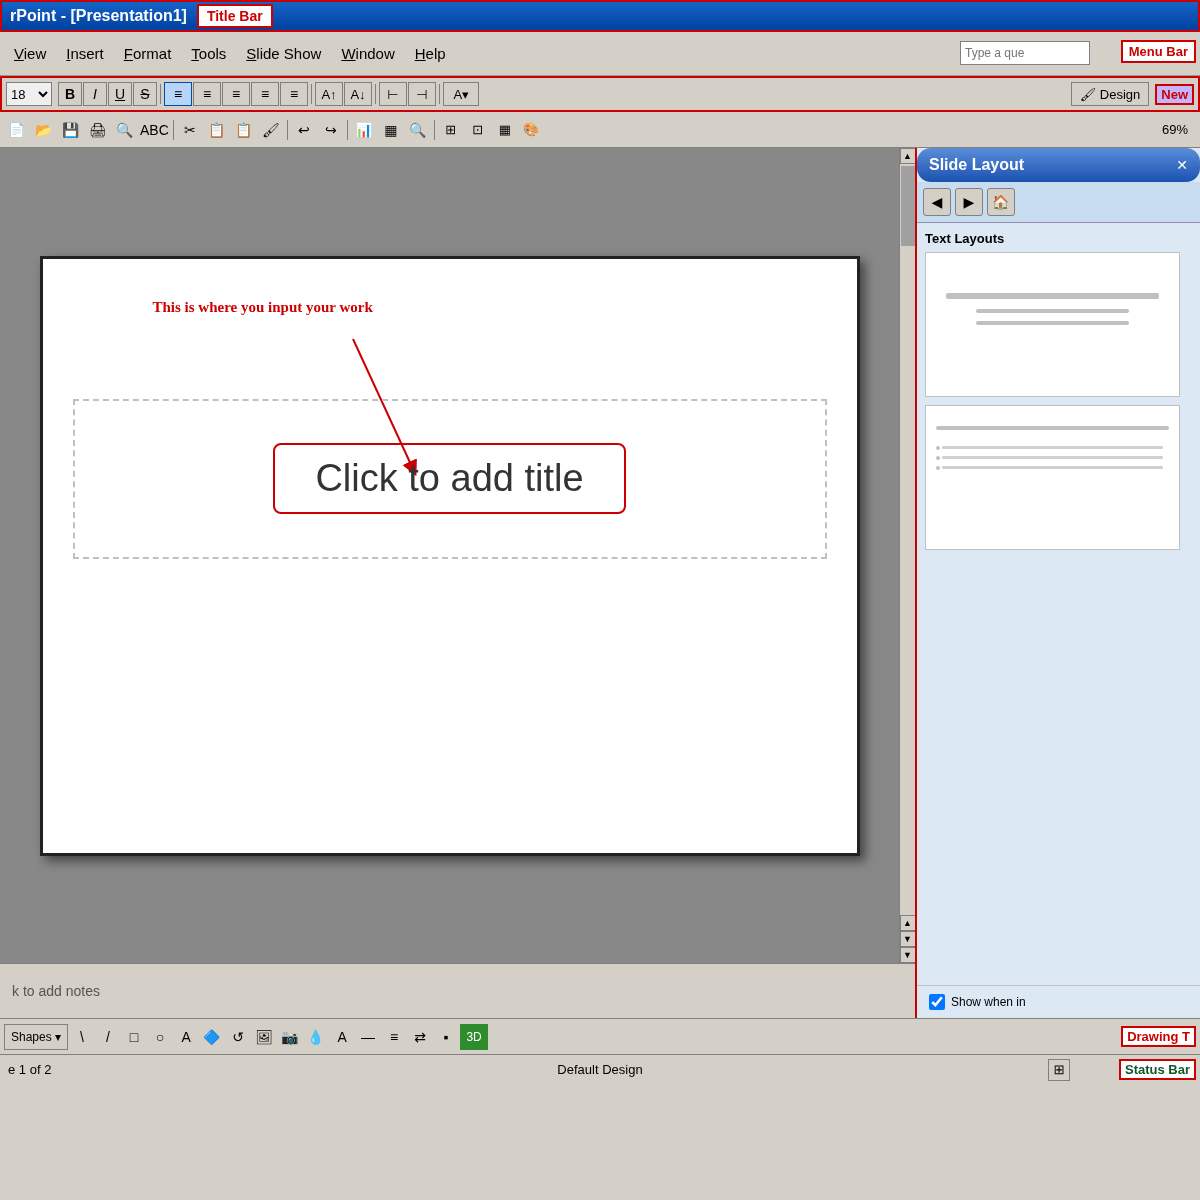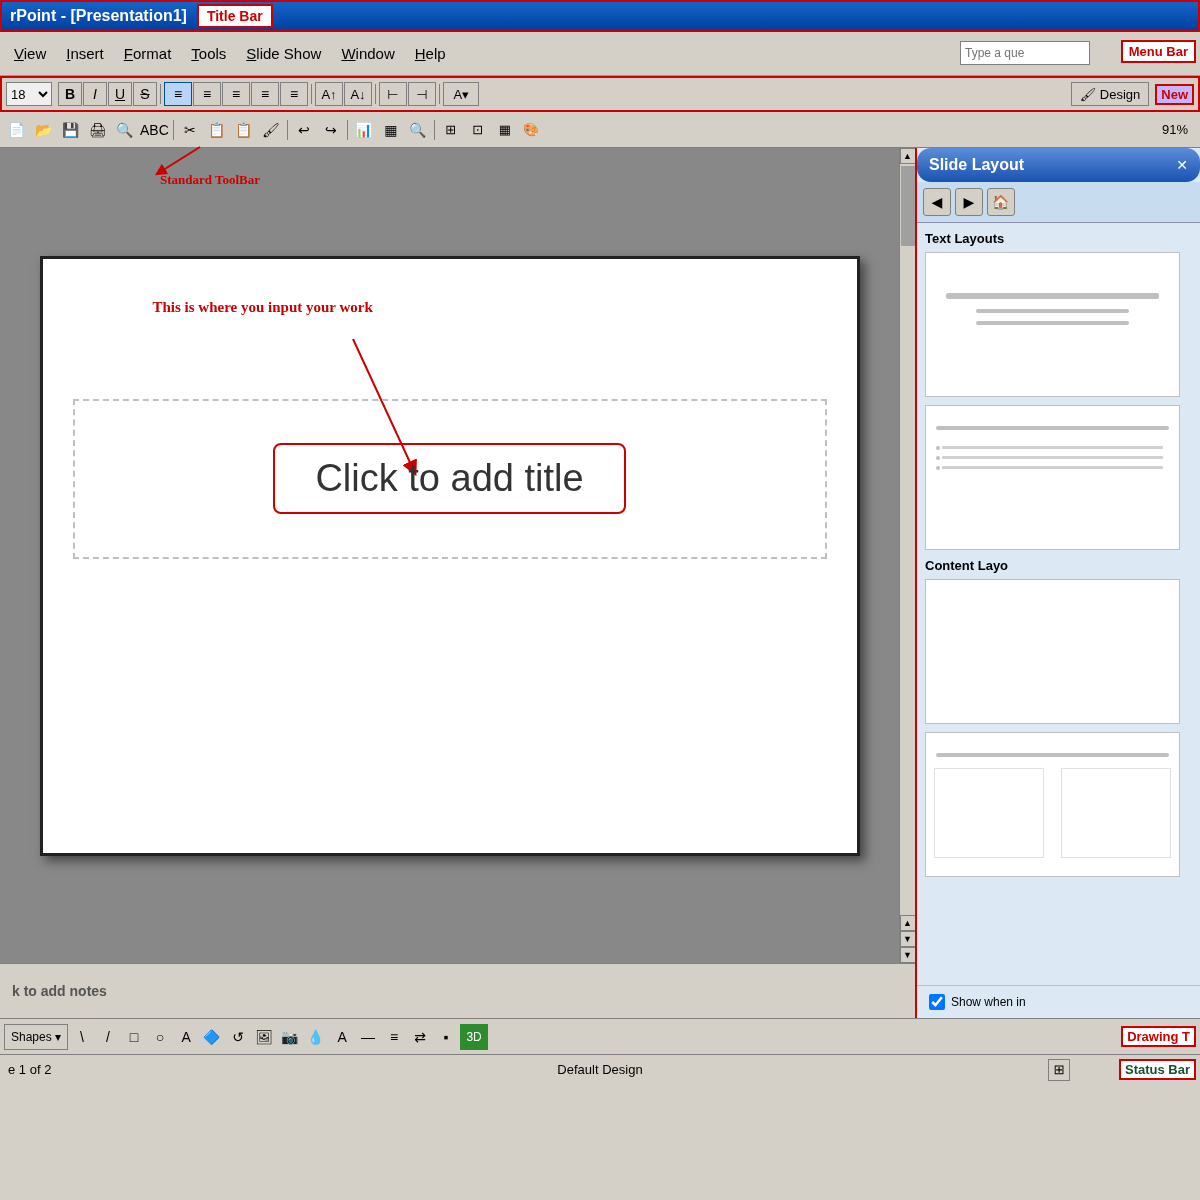--- a/index.html
+++ b/index.html
@@ -129,21 +129,20 @@
     
     #notes-area {
       height: 60px;
       background: #d4d0c8;
       border-top: 1px solid #808080;
       display: flex;
       align-items: center;
       padding: 0 12px;
       font-size: 14px;
       color: #555;
-      font-weight: bold;
     }
 
     
     #right-panel {
       width: 290px;
       background: #e8f0f8;
       border-left: 2px solid #cc0000;
       display: flex;
       flex-direction: column;
       overflow: hidden;
@@ -273,33 +272,22 @@
   <span style="width:1px;height:20px;background:#808080;margin:0 2px;"></span>
   <button style="height:26px;min-width:26px;font-size:14px;background:#d4d0c8;border:1px solid transparent;cursor:pointer;">📊</button>
   <button style="height:26px;min-width:26px;font-size:14px;background:#d4d0c8;border:1px solid transparent;cursor:pointer;">▦</button>
   <button style="height:26px;min-width:26px;font-size:14px;background:#d4d0c8;border:1px solid transparent;cursor:pointer;">🔍</button>
   <span style="width:1px;height:20px;background:#808080;margin:0 2px;"></span>
   <button style="height:26px;min-width:26px;font-size:13px;background:#d4d0c8;border:1px solid transparent;cursor:pointer;">⊞</button>
   <button style="height:26px;min-width:26px;font-size:13px;background:#d4d0c8;border:1px solid transparent;cursor:pointer;">⊡</button>
   <button style="height:26px;min-width:26px;font-size:13px;background:#d4d0c8;border:1px solid transparent;cursor:pointer;">▦</button>
   <button style="height:26px;min-width:26px;font-size:13px;background:#d4d0c8;border:1px solid transparent;cursor:pointer;">🎨</button>
   <span style="flex:1;"></span>
-  <span style="font-size:13px;padding-right:8px;">91%</span>
-
-  <div style="position:absolute;left:100px;top:30px;z-index:20;pointer-events:none;">
-    <svg width="200" height="50">
-      <line x1="100" y1="5" x2="60" y2="30" stroke="#cc0000" stroke-width="2" marker-end="url(#arr)"></line>
-      <defs>
-          <marker id="arr" markerWidth="6" markerHeight="6" refX="3" refY="3" orient="auto">
-        <path d="M0,0 L6,3 L0,6 Z" fill="#cc0000"></path>
-      </marker>
-        </defs>
-    </svg>
-    <span style="position:absolute;top:30px;left:60px;color:#cc0000;font-size:13px;font-weight:bold;white-space:nowrap;font-family:'Comic Sans MS',cursive;">Standard ToolBar</span>
-  </div>
+  <span style="font-size:13px;padding-right:8px;">69%</span>
+
 </div>
 
 <div id="main-area" style="display:flex;height:870px;background:#c8c8c8;">
 
   <div id="slide-panel" style="flex:1;display:flex;flex-direction:column;background:#909090;overflow:hidden;position:relative;">
 
     <div style="display:flex;flex:1;overflow:hidden;">
       <div id="slide-canvas-wrapper" style="flex:1;display:flex;align-items:center;justify-content:center;background:#888;overflow:hidden;padding:20px;position:relative;">
 
         <div id="slide-canvas" style="width:820px;height:600px;background:white;border:3px solid #222;position:relative;box-shadow:5px 5px 10px rgba(0,0,0,0.5);">
@@ -371,32 +359,20 @@
           <div style="position:absolute;top:20px;left:10px;right:10px;height:4px;background:#c0c0c0;border-radius:2px;"></div>
           <div style="position:absolute;top:40px;left:16px;right:16px;height:3px;background:#d0d0d0;border-radius:1px;"></div>
           <div style="position:absolute;top:50px;left:16px;right:16px;height:3px;background:#d0d0d0;border-radius:1px;"></div>
           <div style="position:absolute;top:60px;left:16px;right:16px;height:3px;background:#d0d0d0;border-radius:1px;"></div>
           <div style="position:absolute;top:40px;left:10px;width:4px;height:4px;background:#c0c0c0;border-radius:50%;"></div>
           <div style="position:absolute;top:50px;left:10px;width:4px;height:4px;background:#c0c0c0;border-radius:50%;"></div>
           <div style="position:absolute;top:60px;left:10px;width:4px;height:4px;background:#c0c0c0;border-radius:50%;"></div>
         </div>
       </div>
 
-      <div>
-        <div style="font-size:13px;font-weight:bold;color:#000;margin-bottom:6px;">Content Layo</div>
-
-        <div style="width:255px;height:145px;background:white;border:1px solid #c0c0c0;margin-bottom:8px;position:relative;cursor:pointer;">
-        </div>
-
-        <div style="width:255px;height:145px;background:white;border:1px solid #c0c0c0;margin-bottom:8px;position:relative;cursor:pointer;">
-          <div style="position:absolute;top:20px;left:10px;right:10px;height:4px;background:#c0c0c0;border-radius:2px;"></div>
-          <div style="position:absolute;top:35px;left:8px;width:110px;height:90px;border:1px solid #e0e0e0;"></div>
-          <div style="position:absolute;top:35px;right:8px;width:110px;height:90px;border:1px solid #e0e0e0;"></div>
-        </div>
-      </div>
     </div>
 
     <div id="show-when-row" style="padding:8px 12px;display:flex;align-items:center;gap:6px;border-top:1px solid #c0c0c0;background:#dce8f4;">
       <input type="checkbox" id="show-when-checkbox" checked="" style="width: 16px; height: 16px; cursor: pointer;">
       <label for="show-when-checkbox" style="font-size:12px;color:#000;">
         <span>Show when in</span>
       </label>
     </div>
   </div>
 </div>

